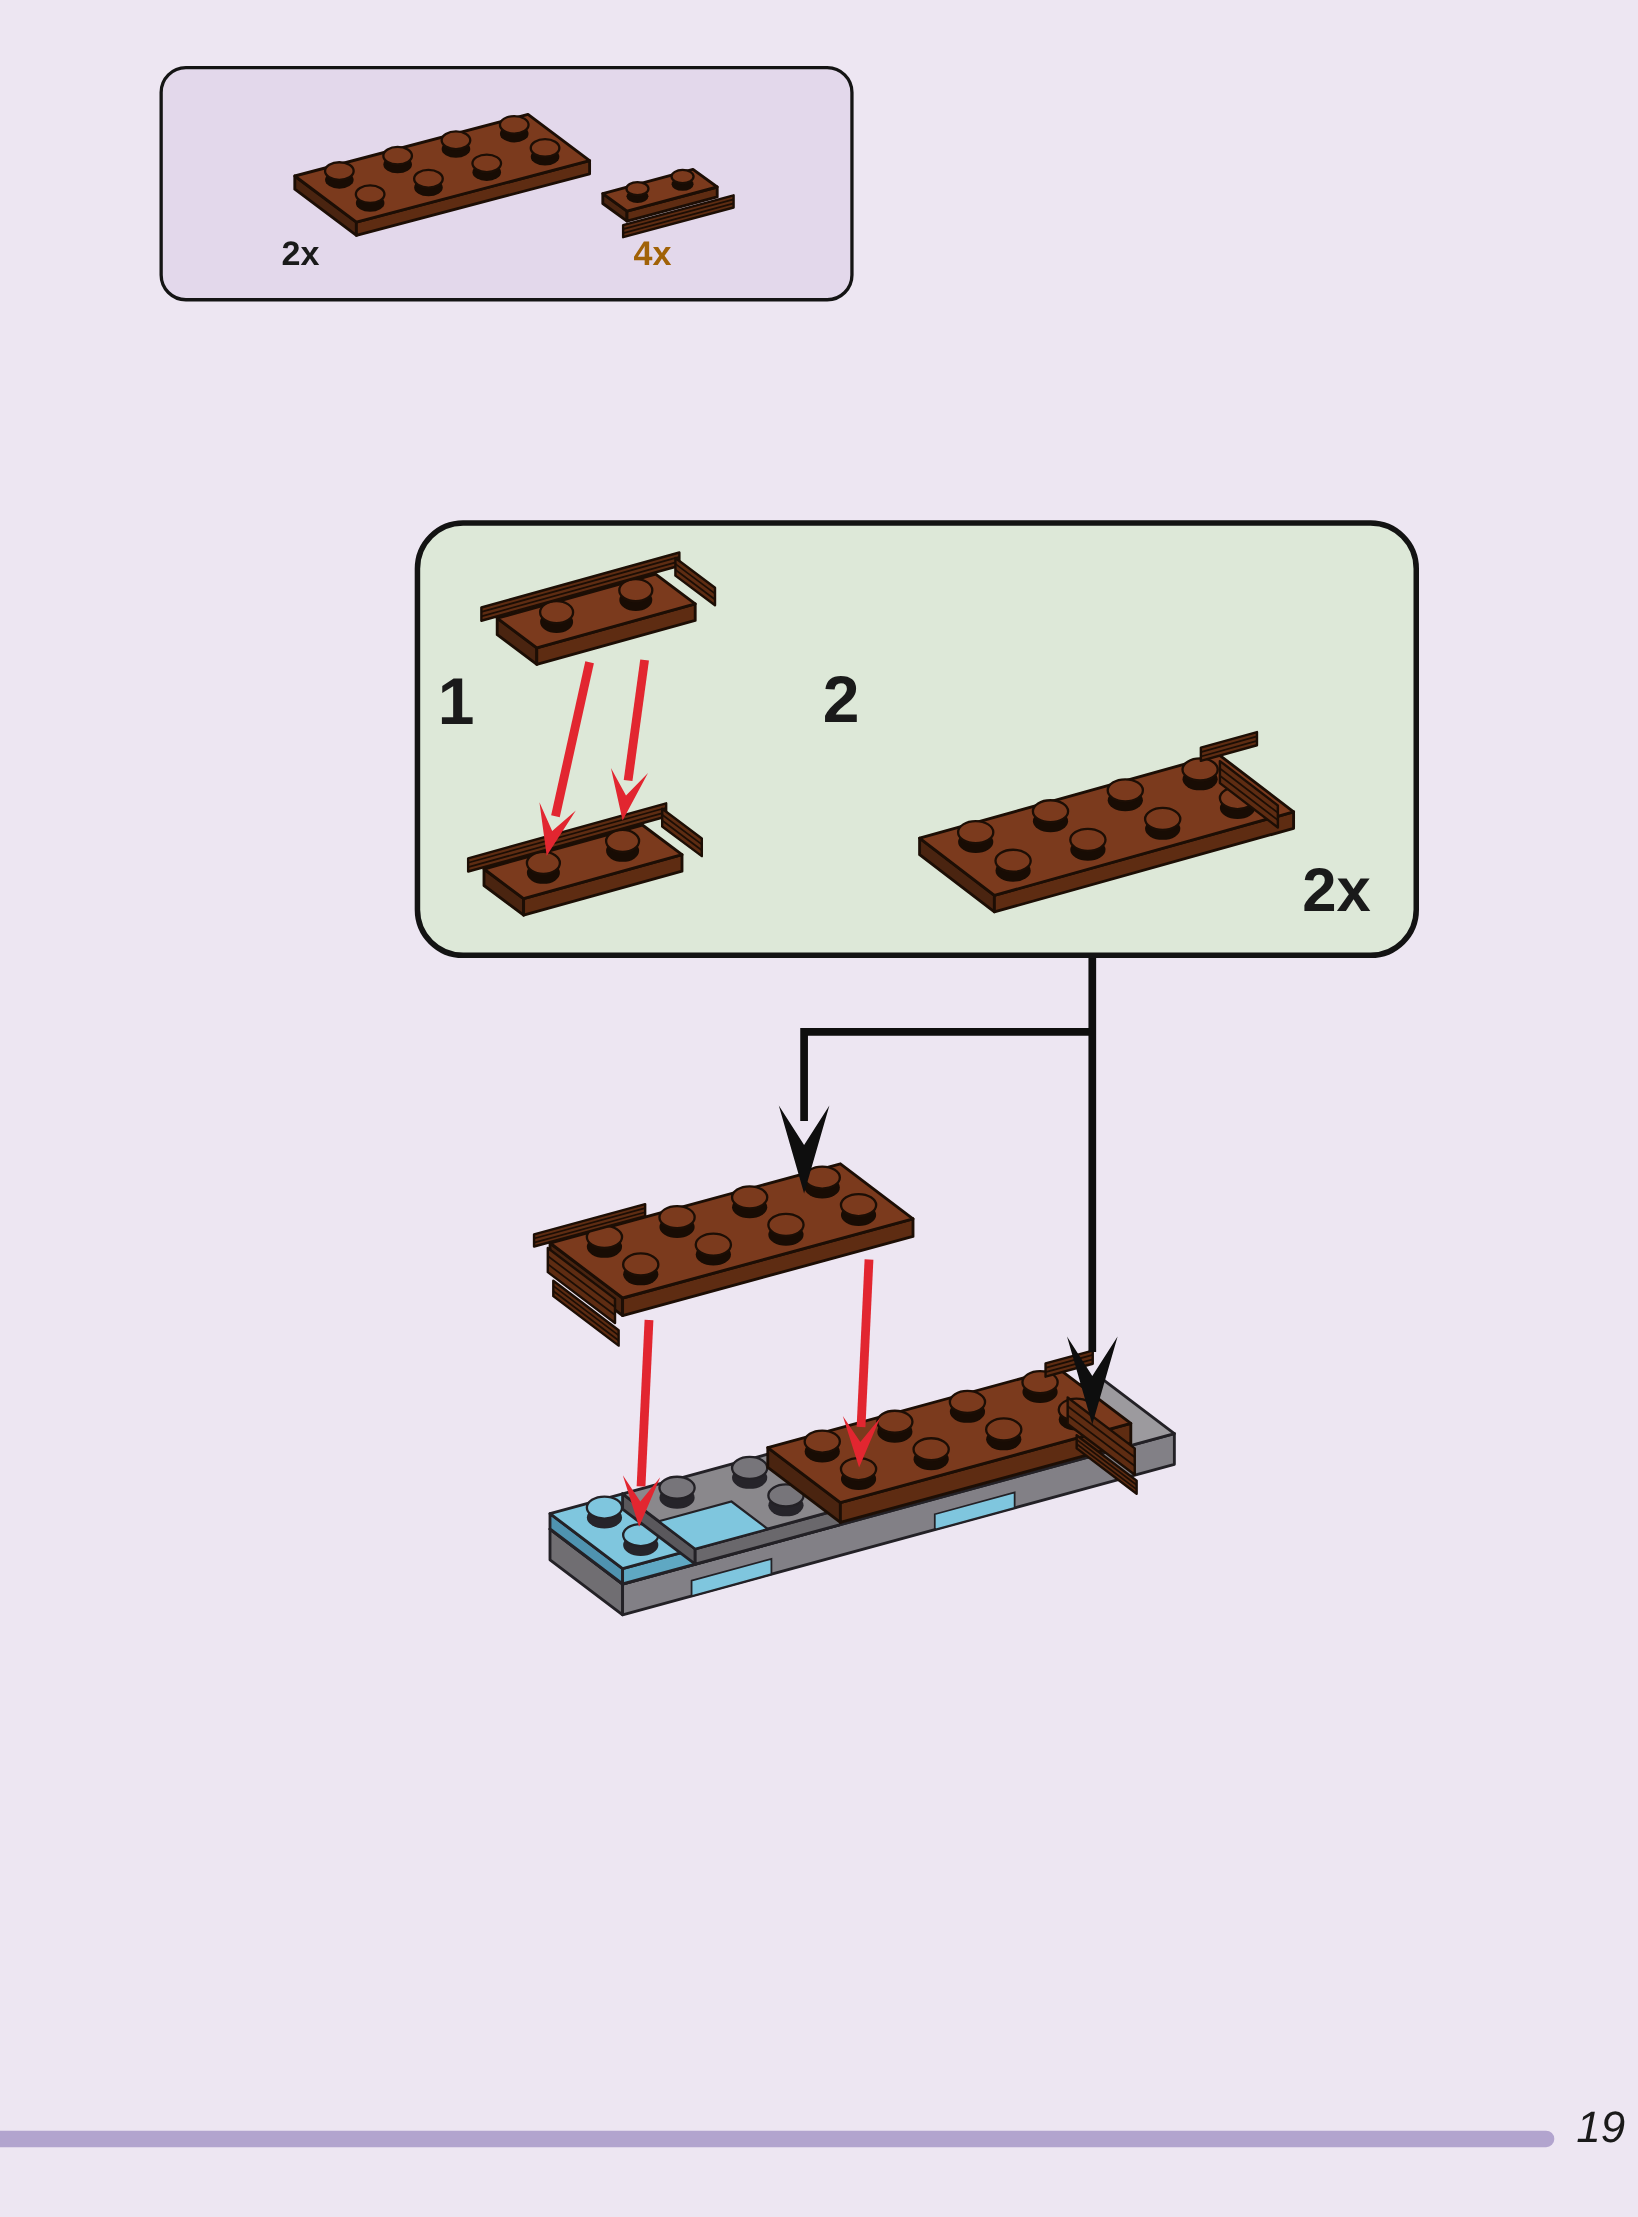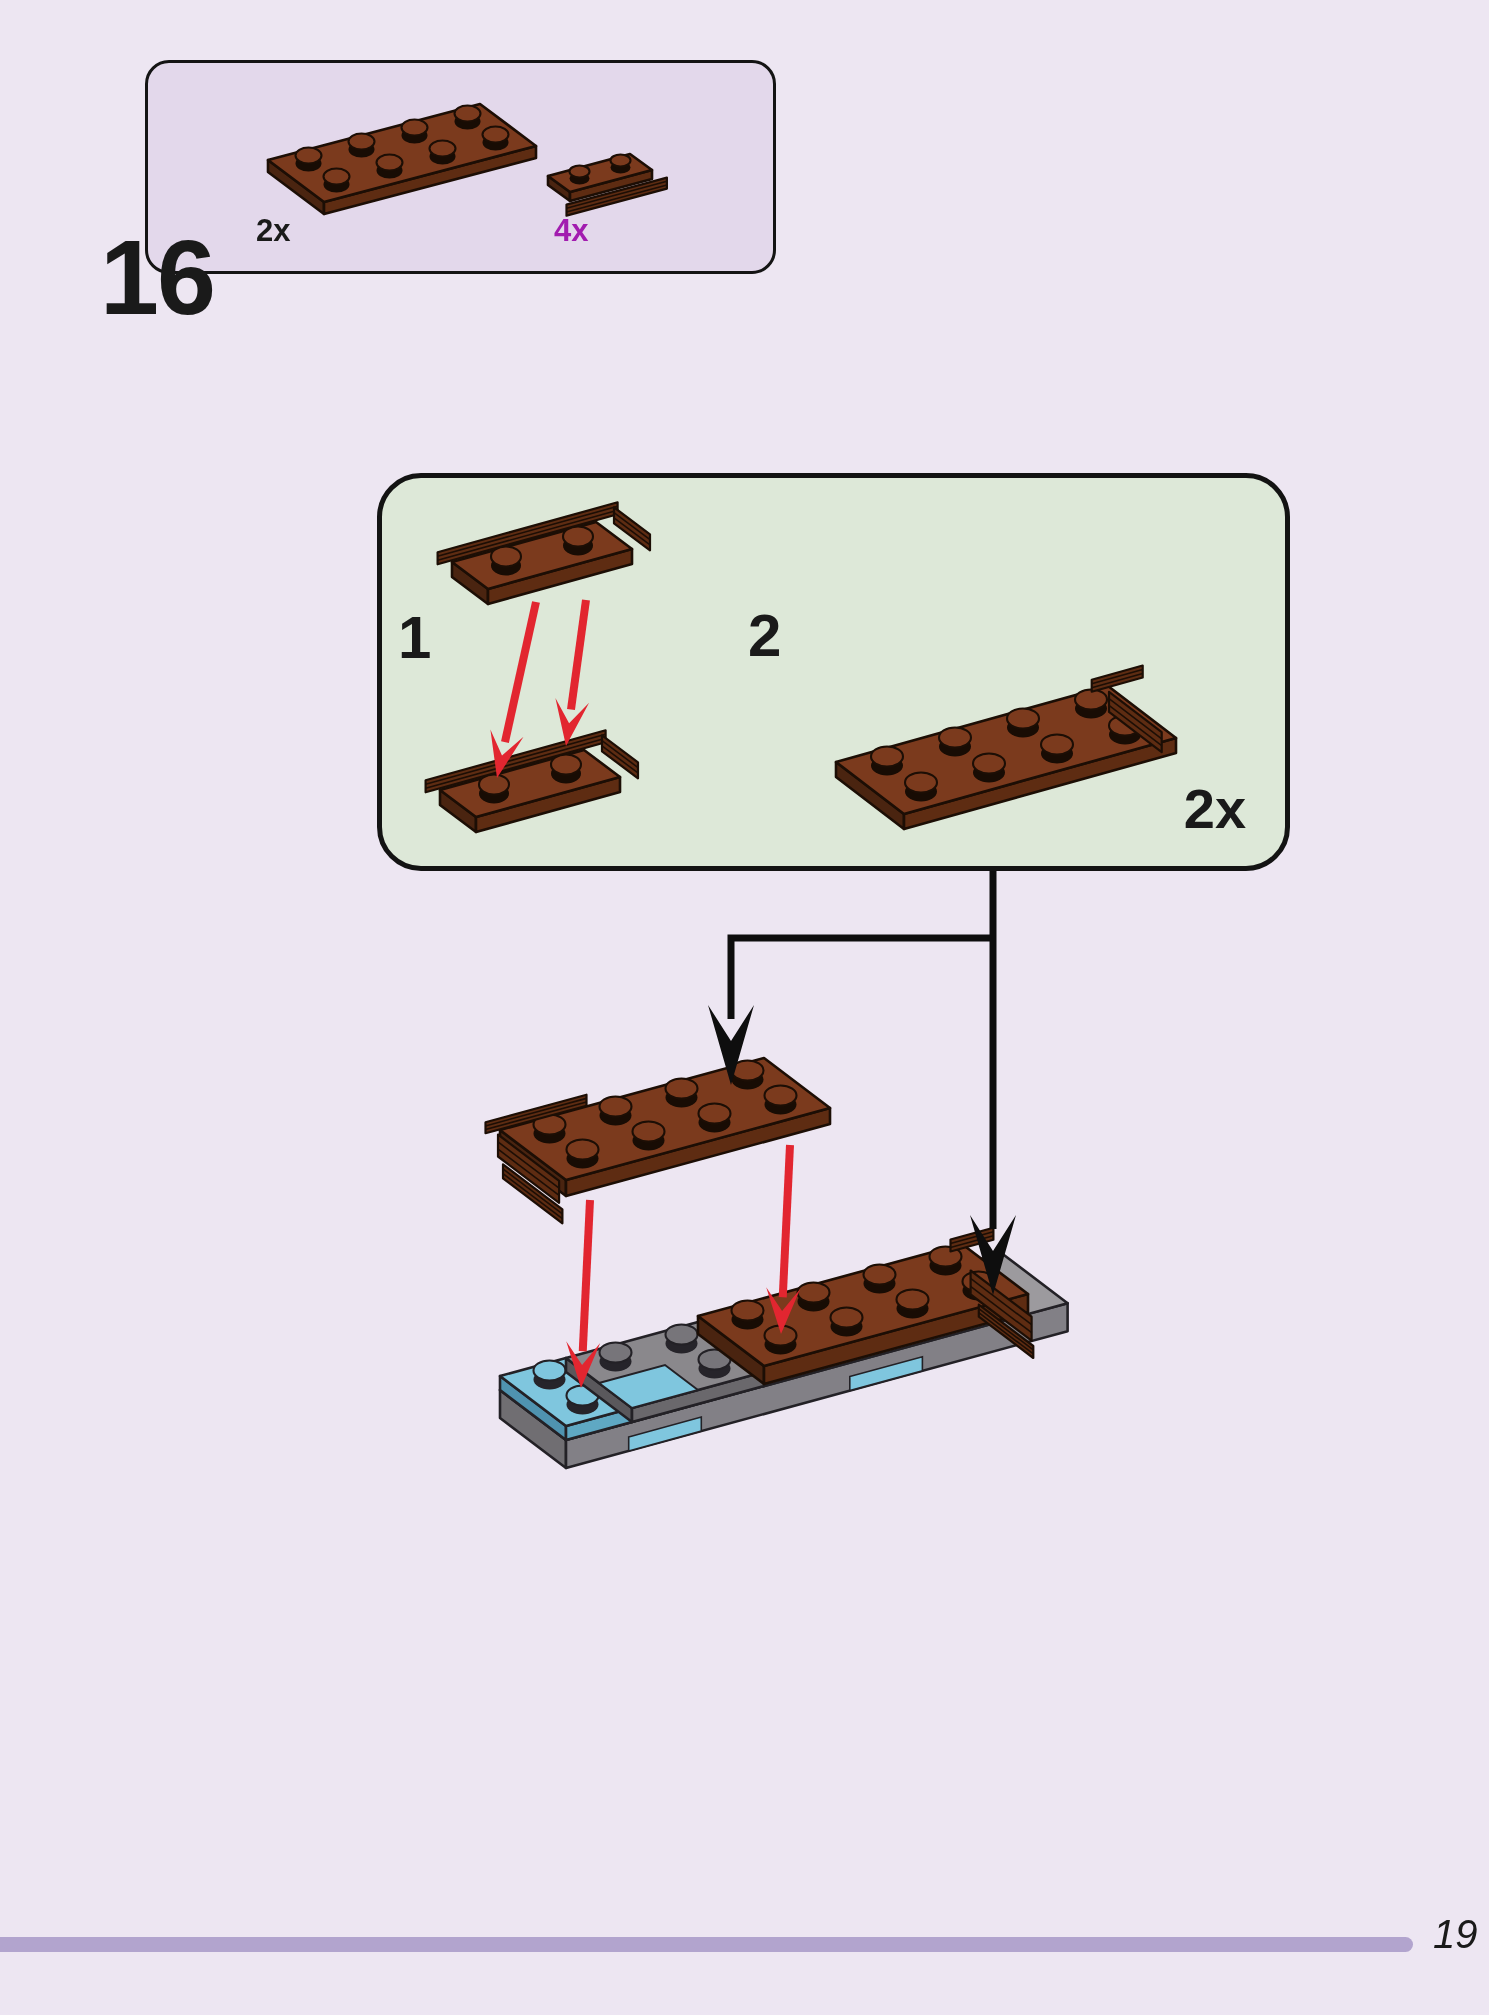--- a/index.html
+++ b/index.html
@@ -19,23 +19,22 @@
   svg.scene{position:absolute;left:0;top:0;pointer-events:none;}
 </style>
 </head>
 <body style="background: rgb(237, 230, 242);">
 
 <div class="page">
 
   <div class="box parts-box" style="background: rgb(227, 216, 235);"></div>
 
   <div class="lbl count-sm" style="left: 256px; top: 213px; color: rgb(26, 26, 26);">2x</div>
-  <div class="lbl count-sm" style="left: 554px; top: 213px; color: #a21caf;">4x</div>
-
-  <div class="lbl step-no" style="color: rgb(26, 26, 26);">16</div>
+  <div class="lbl count-sm" style="left: 576px; top: 213px; color: #a16207;">4x</div>
+
 
   <div class="box green-box" style="background: rgb(221, 232, 216);"></div>
 
   <div class="lbl sub-no" style="left: 398px; top: 608px; color: rgb(26, 26, 26);">1</div>
   <div class="lbl sub-no" style="left: 748px; top: 606px; color: rgb(26, 26, 26);">2</div>
   <div class="lbl count-lg" style="left: 1140px; top: 776px; color: rgb(26, 26, 26);">2x</div>
 
   <svg id="scene" class="scene" width="1489" height="2015" viewBox="0 0 1489 2015">
       <g>
         <polygon points="268.0,160.0 324.0,202.0 324.0,214.0 268.0,172.0" fill="#4a2410" stroke="#1c0e05" stroke-width="2.6" stroke-linejoin="round"></polygon>

